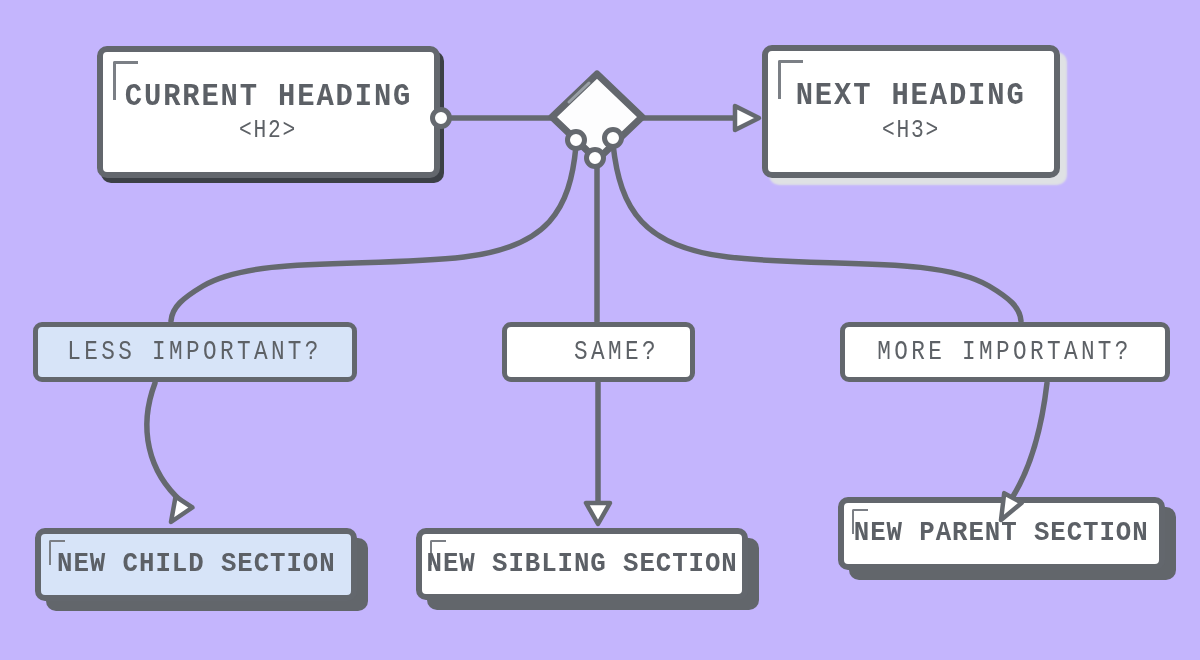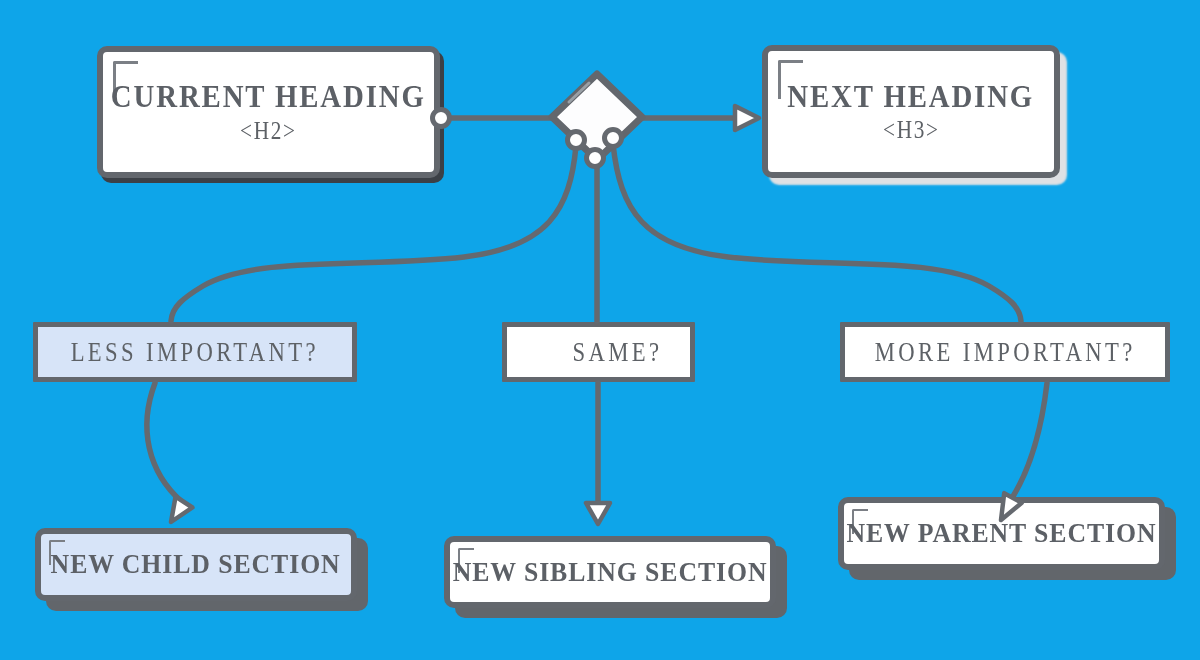--- a/index.html
+++ b/index.html
@@ -1,40 +1,40 @@
 <!DOCTYPE html>
 <html><head>
 <meta charset="utf-8">
 <style>
   html,body{margin:0;padding:0;background:#000;}
-  .canvas{position:relative;width:1200px;height:660px;background:#0ea5e9;overflow:hidden;
-          font-family:Liberation Serif, serif;}
+  .canvas{position:relative;width:1200px;height:660px;background:#c4b5fd;overflow:hidden;
+          font-family:Liberation Mono, monospace;}
   svg.wires{position:absolute;left:0;top:0;z-index:2;}
   .node{position:absolute;box-sizing:border-box;background:#fff;border:6px solid #63676d;
         border-radius:10px;z-index:1;display:flex;flex-direction:column;
         align-items:center;justify-content:center;color:#5c6066;}
   .node .bracket{position:absolute;top:9px;left:10px;width:22px;height:36px;
         border-top:3px solid #7b7f85;border-left:3px solid #7b7f85;border-top-left-radius:2px;}
   .node.small .bracket{width:14px;height:23px;border-width:2.5px;top:6px;left:8px;}
   .title{font-weight:bold;font-size:31px;letter-spacing:2px;white-space:nowrap;
          transform:scaleX(0.93);line-height:1.15;}
   .small .title{font-size:28px;letter-spacing:1px;transform:scaleX(0.92);}
   .subtitle{font-size:25px;letter-spacing:2px;transform:scaleX(0.85);margin-top:2px;
             font-weight:normal;color:#5d6166;white-space:nowrap;}
   .qlabel{font-size:27px;letter-spacing:4px;transform:scaleX(0.84);font-weight:normal;
           color:#5d6166;white-space:nowrap;}
-  .qbox{border-width:5px;border-radius:1px;}
+  .qbox{border-width:5px;border-radius:9px;}
   
   .n-current{left:97px;top:46px;width:343px;height:132px;box-shadow:4px 5px 0 #3c4046;}
   .n-next{left:762px;top:45px;width:298px;height:133px;box-shadow:7px 7px 2px #dfe1e4;}
   .n-less{left:33px;top:322px;width:324px;height:60px;background:#d7e4f8;}
   .n-same{left:502px;top:322px;width:193px;height:60px;padding-left:37px;}
   .n-more{left:840px;top:322px;width:330px;height:60px;}
   .n-child{left:35px;top:528px;width:322px;height:73px;background:#d7e4f8;box-shadow:11px 10px 0 #62666b;}
-  .n-sibling{left:444px;top:528px;width:332px;height:72px;box-shadow:11px 10px 0 #62666b;margin-top:8px;}
+  .n-sibling{left:416px;top:528px;width:332px;height:72px;box-shadow:11px 10px 0 #62666b;}
   .n-parent{left:838px;top:497px;width:327px;height:73px;box-shadow:11px 10px 0 #62666b;justify-content:center;}
 </style>
 </head>
 <body>
 
 <div class="canvas">
 
   <svg class="wires" width="1200" height="660" viewBox="0 0 1200 660">
     <g fill="none" stroke="#65696f" stroke-width="5.5" stroke-linecap="round">
       <path d="M 452 118 L 556 118"></path>

